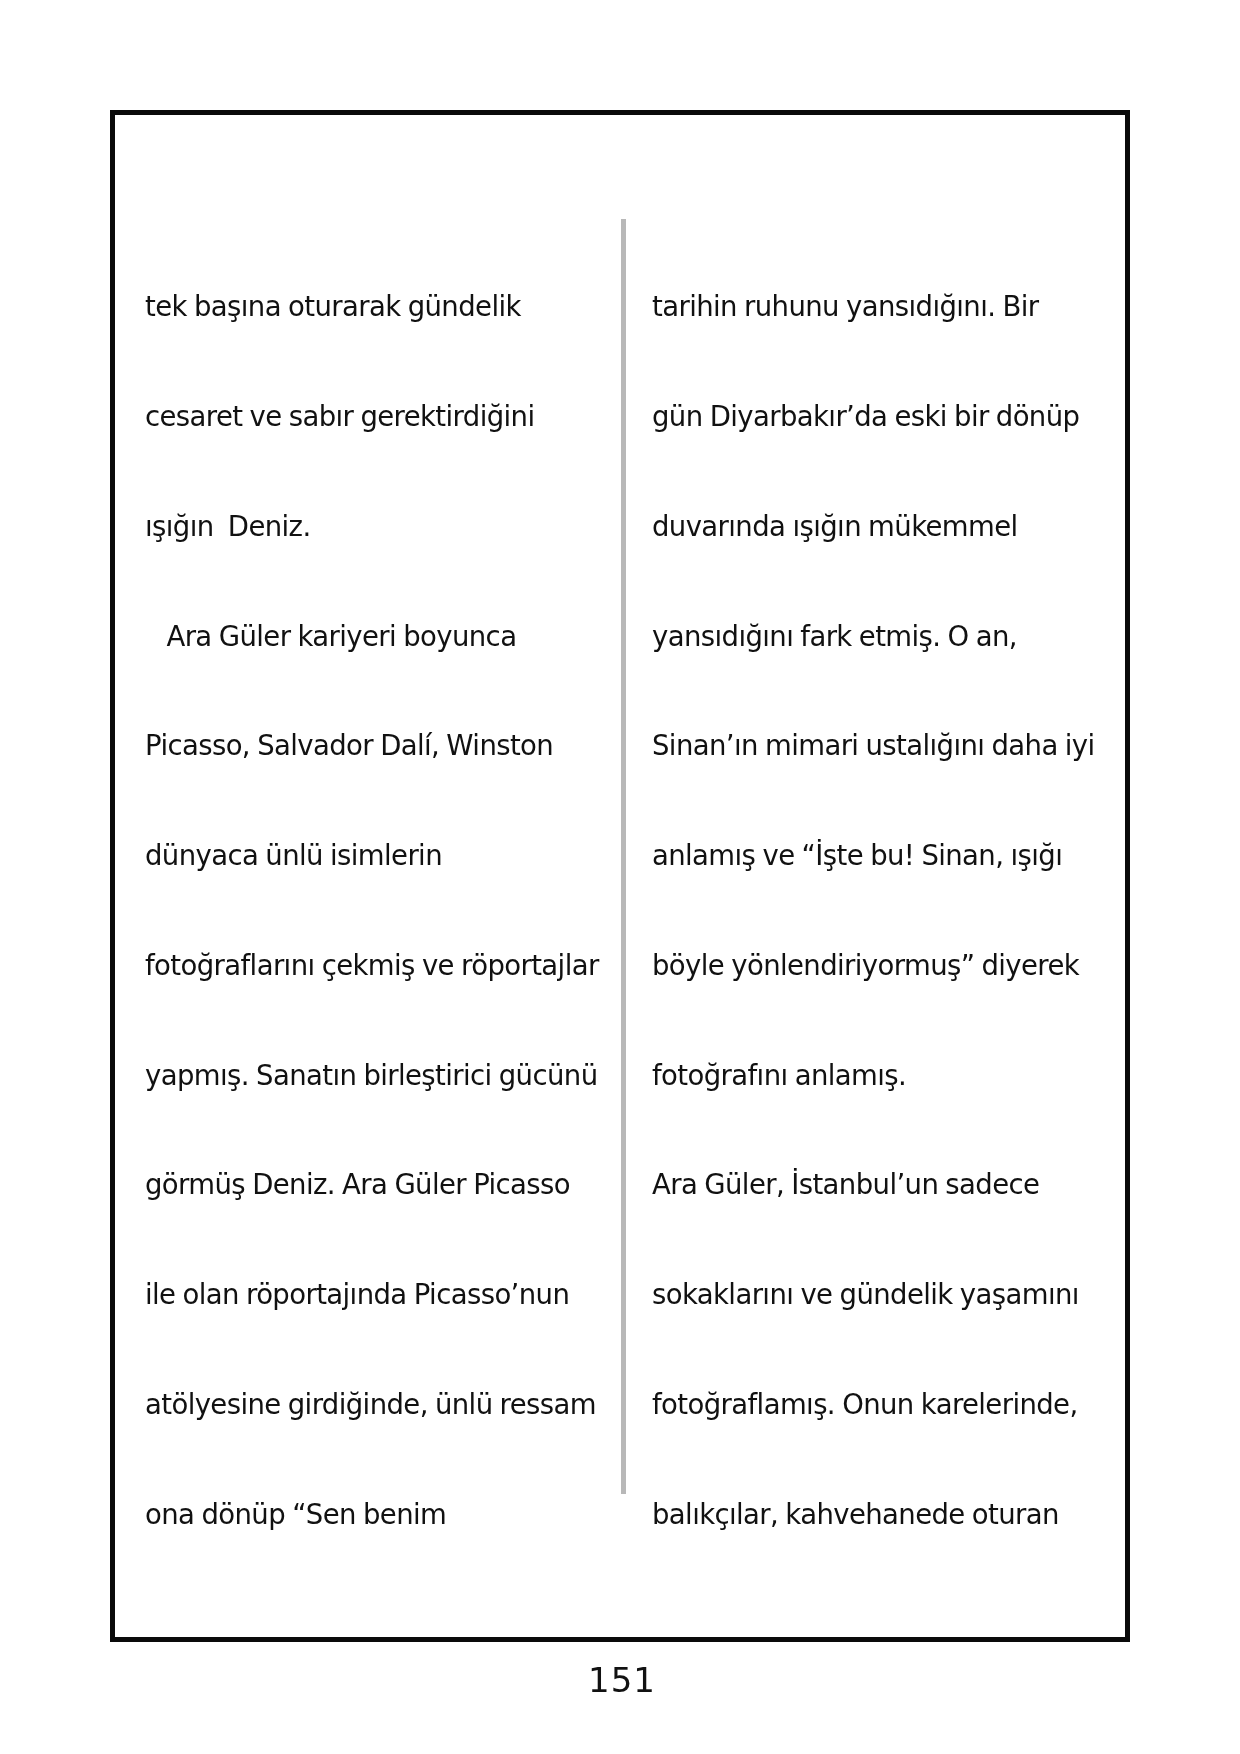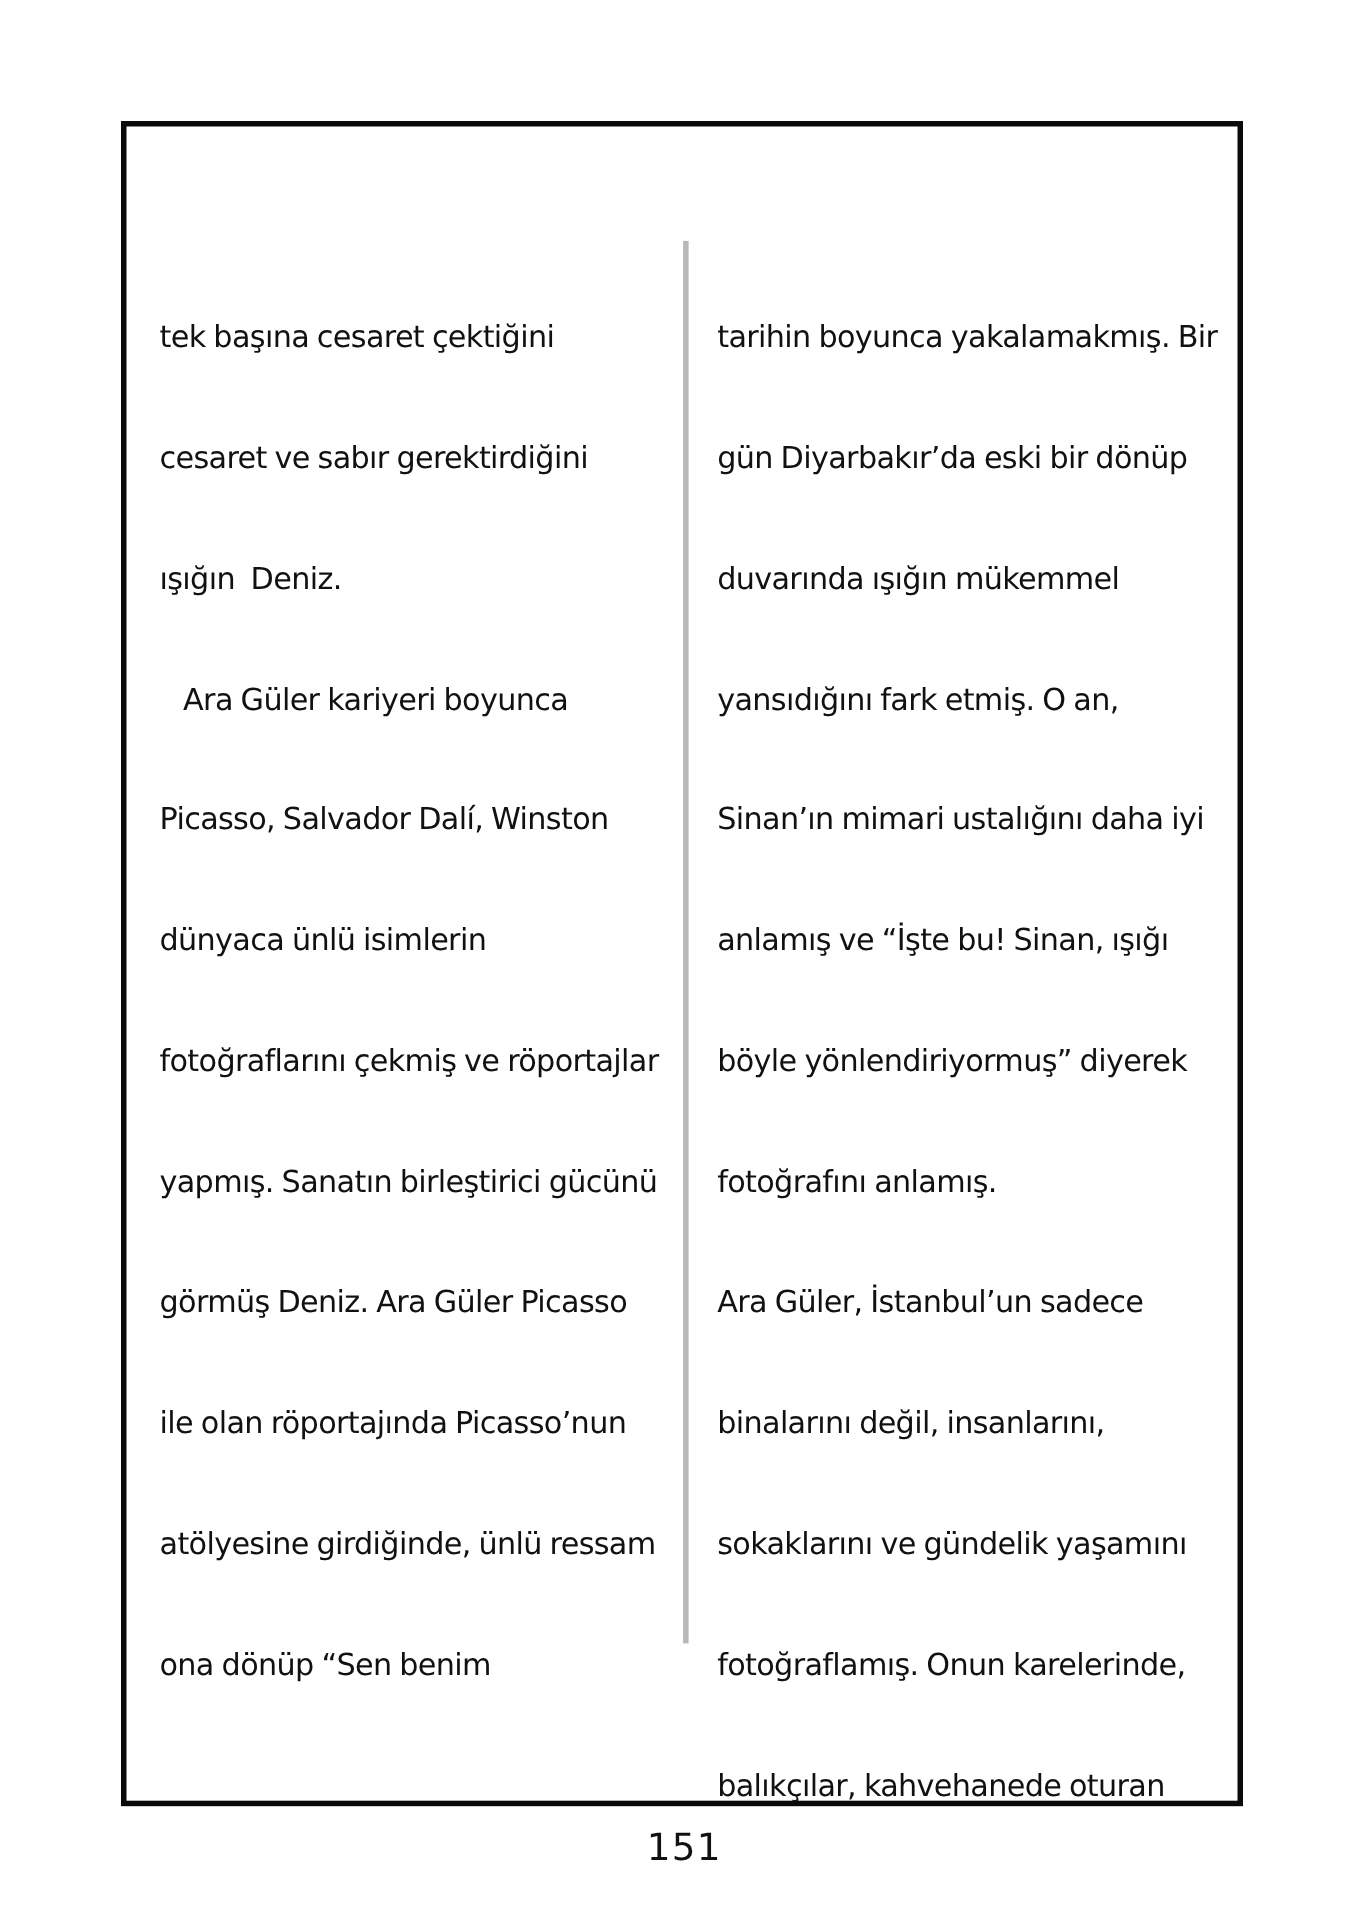--- a/index.html
+++ b/index.html
@@ -64,21 +64,21 @@
       color: #111111;
       padding-left: 2px;
     }
   </style>
 </head>
 <body>
 
 <div class="page-frame"></div>
 
 <div class="column column-left">
-  <span class="line">tek başına cesaret çektiğini</span>
+  <span class="line">tek başına oturarak gündelik</span>
   <span class="line">cesaret ve sabır gerektirdiğini</span>
   <span class="line">ışığın  Deniz.</span>
   <span class="line">   Ara Güler kariyeri boyunca</span>
   <span class="line">Picasso, Salvador Dalí, Winston</span>
   <span class="line">dünyaca ünlü isimlerin</span>
   <span class="line">fotoğraflarını çekmiş ve röportajlar</span>
   <span class="line">yapmış. Sanatın birleştirici gücünü</span>
   <span class="line">görmüş Deniz. Ara Güler Picasso</span>
   <span class="line">ile olan röportajında Picasso’nun</span>
   <span class="line">atölyesine girdiğinde, ünlü ressam</span>
@@ -101,30 +101,29 @@
   
   
   
   
   
 </div>
 
 <div class="divider"></div>
 
 <div class="column column-right">
-  <span class="line">tarihin boyunca yakalamakmış. Bir</span>
+  <span class="line">tarihin ruhunu yansıdığını. Bir</span>
   <span class="line">gün Diyarbakır’da eski bir dönüp</span>
   <span class="line">duvarında ışığın mükemmel</span>
   <span class="line">yansıdığını fark etmiş. O an,</span>
   <span class="line">Sinan’ın mimari ustalığını daha iyi</span>
   <span class="line">anlamış ve “İşte bu! Sinan, ışığı</span>
   <span class="line">böyle yönlendiriyormuş” diyerek</span>
   <span class="line">fotoğrafını anlamış.</span>
   <span class="line">Ara Güler, İstanbul’un sadece</span>
-  <span class="line">binalarını değil, insanlarını,</span>
   <span class="line">sokaklarını ve gündelik yaşamını</span>
   <span class="line">fotoğraflamış. Onun karelerinde,</span>
   <span class="line">balıkçılar, kahvehanede oturan</span>
   
   
   
   
   
   
   

